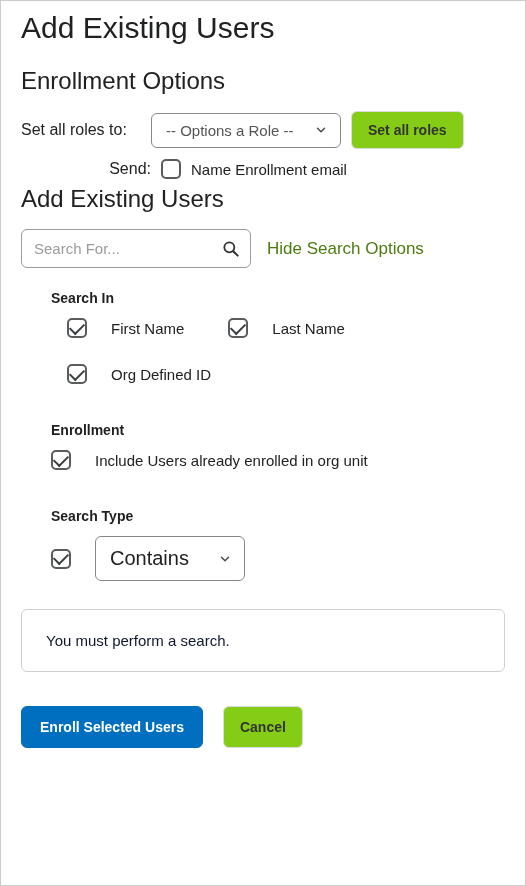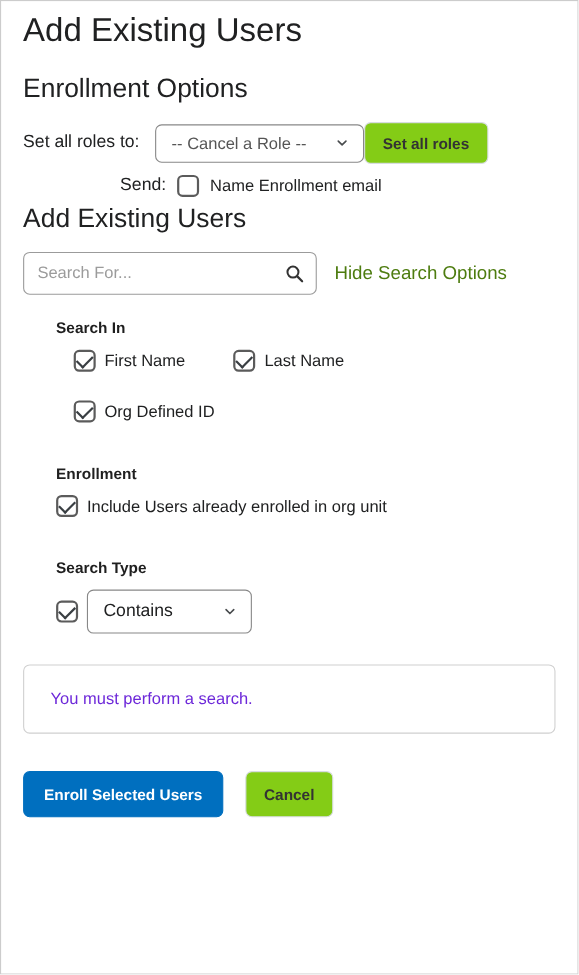--- a/index.html
+++ b/index.html
@@ -23,20 +23,21 @@
     margin: 10px 0 22px 0;
   }
   h2.section-title {
     font-size: 24px;
     font-weight: 400;
     margin: 18px 0 16px 0;
   }
   .row {
     display: flex;
     align-items: center;
+    gap: 10px;
     margin-bottom: 10px;
   }
   .label {
     font-size: 16px;
   }
   .role-row .label {
     min-width: 120px;
   }
   .select {
     border: 1px solid #888;
@@ -108,21 +109,21 @@
   }
   .search-row {
     display:flex;
     align-items:center;
     gap:16px;
     margin-top:16px;
     margin-bottom:22px;
   }
   .search-box {
     position:relative;
-    width:267px;
+    width:230px;
   }
   .search-input {
     width:100%;
     border:1px solid #9b9b9b;
     border-radius:6px;
     padding:10px 40px 10px 12px;
     font-size:15px;
     color:#333;
   }
   .search-input::placeholder { color:#9b9b9b; }
@@ -141,49 +142,49 @@
   .sub-label {
     font-weight:700;
     font-size:14px;
     color:#1f1f1f;
     margin-bottom:12px;
   }
   .indent { margin-left:30px; }
   .check-row {
     display:flex;
     align-items:center;
-    gap:8px;
+    gap:24px;
     margin-bottom:18px;
   }
   .check-row .opt-label { font-size:15px; }
   .search-in-grid {
     display:flex;
     gap:44px;
     margin-left:16px;
     margin-bottom:8px;
   }
   .block { margin-bottom:38px; }
   .small-select {
     border:1px solid #888;
     border-radius:6px;
     background:#fff;
     padding:10px 40px 10px 14px;
-    font-size:16px;
+    font-size:20px;
     position:relative;
     cursor:pointer;
     min-width:150px;
     display:flex;
     align-items:flex-start;
   }
   .notice {
     border:1px solid #d0d0d0;
     border-radius:6px;
     padding:22px 24px;
     font-size:15px;
-    color:#6d28d9;
+    color:#0f172a;
     margin-top:6px;
   }
   .footer-buttons {
     display:flex;
     gap:20px;
     margin-top:34px;
   }
   svg { display:block; }
 </style>
 </head>
@@ -191,21 +192,21 @@
 
 <div class="page">
 
   <h1 class="page-title">Add Existing Users</h1>
 
   <h2 class="section-title">Enrollment Options</h2>
 
   <div class="row role-row">
     <span class="label">Set all roles to:</span>
     <div class="select">
-      <span>-- Cancel a Role --</span>
+      <span>-- Options a Role --</span>
       <span class="chevron">
         <svg width="14" height="14" viewBox="0 0 24 24">
             <path d="M6 9l6 6 6-6" fill="none" stroke="#494c4e" stroke-width="2.5" stroke-linecap="round" stroke-linejoin="round"></path>
           </svg>
       </span>
     </div>
     <button class="btn">Set all roles</button>
   </div>
 
   <div class="send-row">

